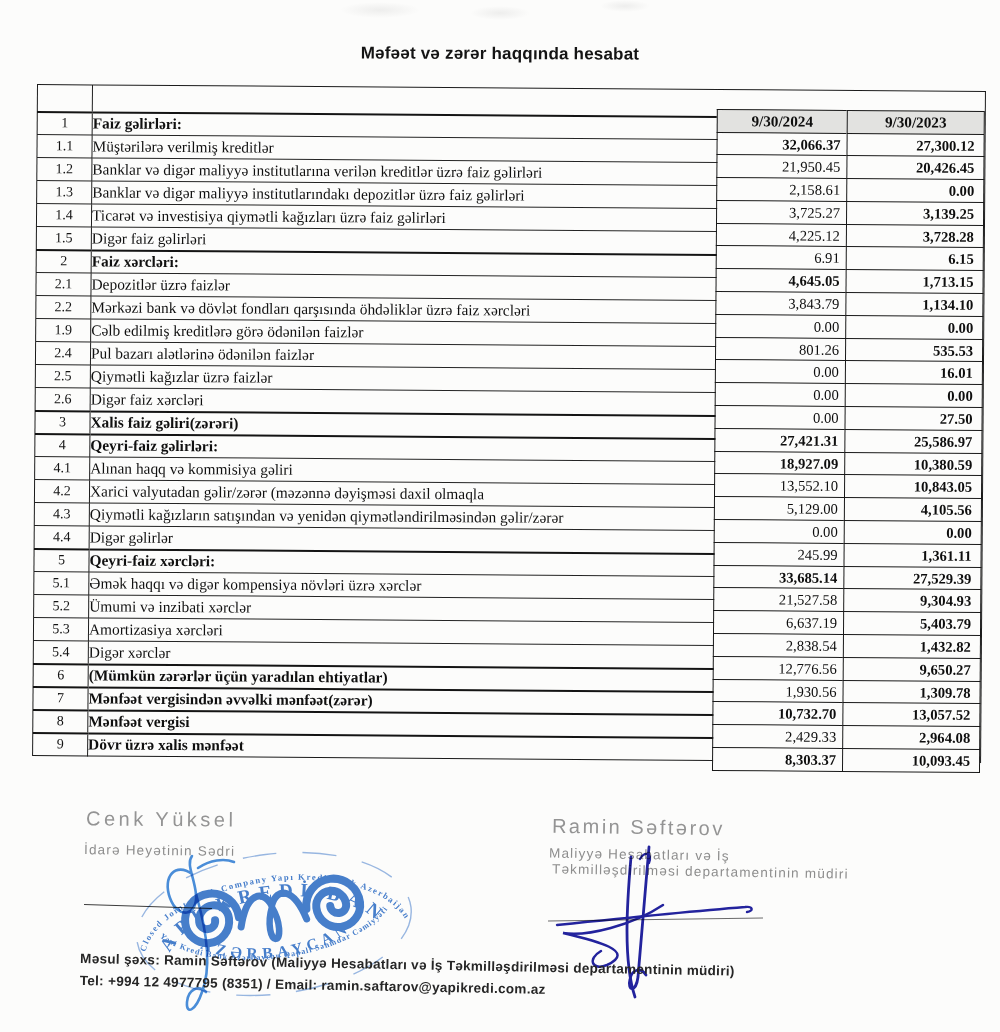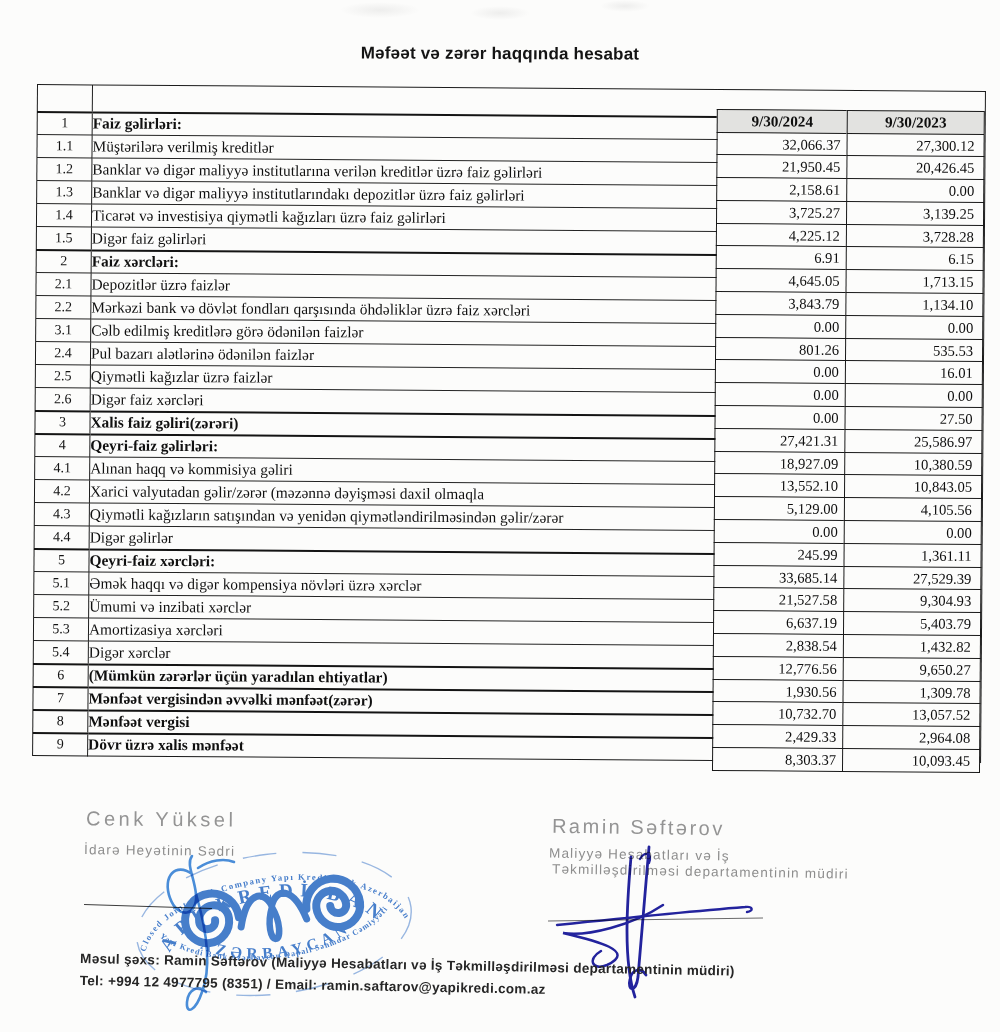--- a/index.html
+++ b/index.html
@@ -37,25 +37,25 @@
   tr.sec td.num{border-top:2.6px solid #141414;}
   tr.sec td.lbl{border-top:2.6px solid #141414;font-weight:700;}
   .unitlabel{position:absolute;top:20px;right:6px;font-weight:700;font-size:15.5px;color:#101010;}
   
   .vgrid{position:absolute;left:680px;top:20px;width:268px;}
   .vrow{display:flex;height:22.8px;box-sizing:border-box;}
   .vcell{box-sizing:border-box;border-left:1.7px solid #191919;border-bottom:1.7px solid #191919;
     font-size:14.6px;line-height:20.5px;text-align:right;padding:1px 6px 0 0;color:#0e0e0e;
     background:rgba(255,255,255,.0);}
   .vc1{width:130px;}
-  .vc2{width:138px;border-right:1.7px solid #191919;padding-right:9px;}
+  .vc2{width:138px;border-right:1.7px solid #191919;padding-right:9px;font-weight:bold;}
   .vrow.vhead{height:23.5px;}
   .vhead .vcell{background:#e2e2e0;border-top:1.9px solid #191919;font-weight:700;
     text-align:center;font-size:15.2px;line-height:21px;padding:0;}
-  .vbold{font-weight:400;}
+  .vbold{font-weight:700;}
   
   .sig-name{position:absolute;font-family:"Liberation Sans", sans-serif;color:#949494;
     font-size:20px;letter-spacing:3.5px;white-space:nowrap;}
   .sig-title{position:absolute;font-family:"Liberation Sans", sans-serif;color:#8d8d8d;
     font-size:13.5px;letter-spacing:1.2px;white-space:nowrap;}
   .name-left{left:86px;top:808px;transform:rotate(.5deg);}
   .title-left{left:84px;top:843px;transform:rotate(.7deg);}
   .name-right{left:552px;top:816px;transform:rotate(.9deg);letter-spacing:2.5px;}
   .title-right1{left:549px;top:847px;transform:rotate(1deg);}
   .title-right2{left:552px;top:864px;transform:rotate(1deg);}
@@ -135,21 +135,21 @@
             <td class="num">2.1</td>
             <td class="lbl">Depozitlər üzrə faizlər</td>
             <td class="vspan"></td>
           </tr>
           <tr class="lrow">
             <td class="num">2.2</td>
             <td class="lbl">Mərkəzi bank və dövlət fondları qarşısında öhdəliklər üzrə faiz xərcləri</td>
             <td class="vspan"></td>
           </tr>
           <tr class="lrow">
-            <td class="num">3.1</td>
+            <td class="num">1.9</td>
             <td class="lbl">Cəlb edilmiş kreditlərə görə ödənilən faizlər</td>
             <td class="vspan"></td>
           </tr>
           <tr class="lrow">
             <td class="num">2.4</td>
             <td class="lbl">Pul bazarı alətlərinə ödənilən faizlər</td>
             <td class="vspan"></td>
           </tr>
           <tr class="lrow">
             <td class="num">2.5</td>

